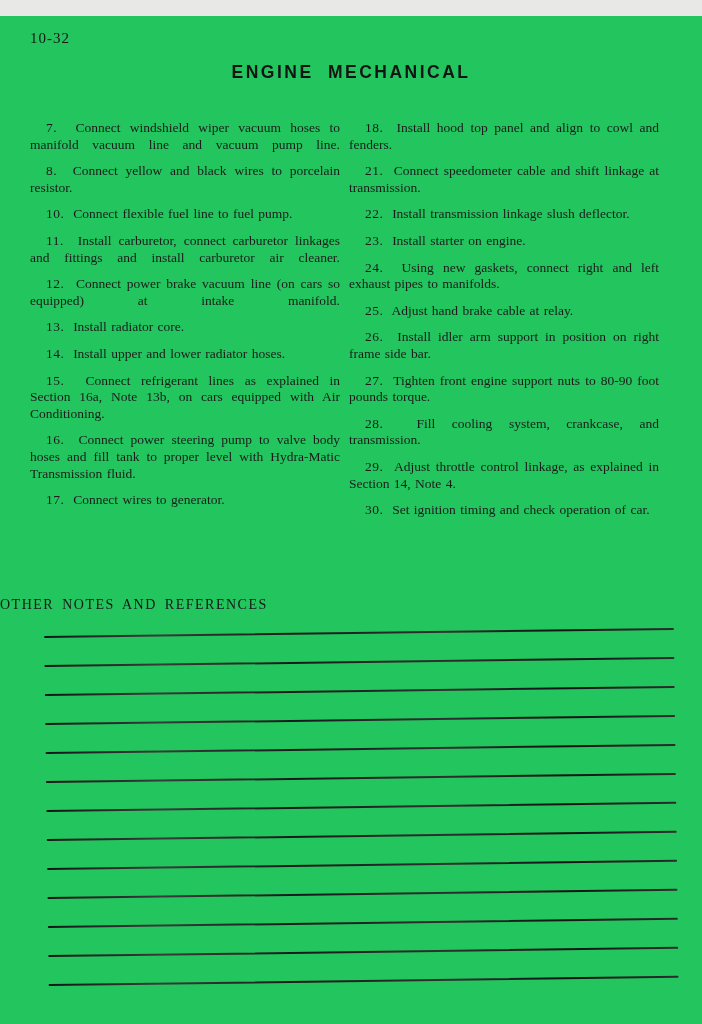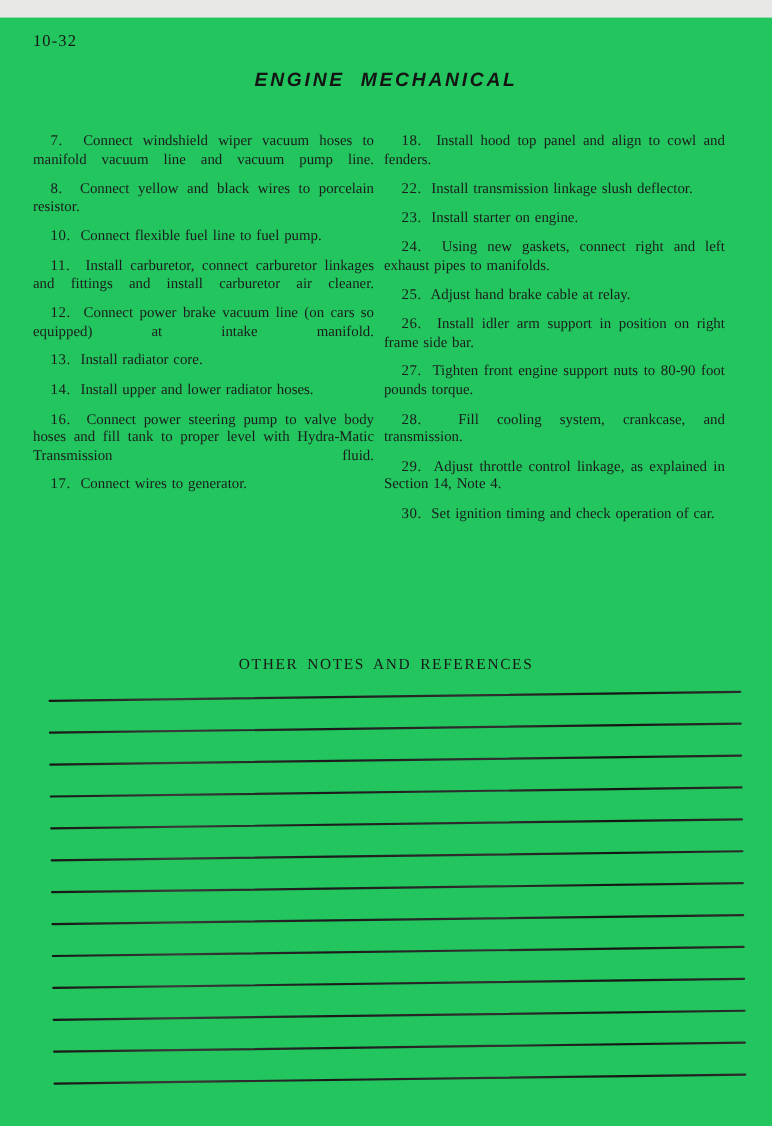--- a/index.html
+++ b/index.html
@@ -31,21 +31,20 @@
     left: 0;
     width: 100%;
     margin: 0;
     text-align: center;
     font-family: "Liberation Sans", sans-serif;
     font-weight: 700;
     font-size: 17.5px;
     letter-spacing: 2.5px;
     word-spacing: 7px;
     color: #141414;
-    font-style: italic;
   }
   .columns {
     position: absolute;
     top: 104px;
     left: 30px;
     width: 642px;
     display: flex;
     gap: 9px;
   }
   .col {
@@ -69,21 +68,20 @@
   #col-left .step:nth-child(5),
   #col-left .step:nth-child(8) {
     text-align-last: justify;
   }
   .notes-heading {
     position: absolute;
     top: 581px;
     left: 0;
     width: 100%;
     margin: 0;
-    text-align: center;
     font-weight: 400;
     font-size: 14px;
     letter-spacing: 1.5px;
     word-spacing: 3px;
     color: #181818;
   }
   .rules {
     position: absolute;
     top: 616px;
     left: 44px;
@@ -113,25 +111,27 @@
 
   <div class="columns">
     <div class="col" id="col-left">
         <p class="step"><span class="step-num">7.</span>&nbsp; <span>Connect windshield wiper vacuum hoses to manifold vacuum line and vacuum pump line.</span></p>
         <p class="step"><span class="step-num">8.</span>&nbsp; <span>Connect yellow and black wires to porcelain resistor.</span></p>
         <p class="step"><span class="step-num">10.</span>&nbsp; <span>Connect flexible fuel line to fuel pump.</span></p>
         <p class="step"><span class="step-num">11.</span>&nbsp; <span>Install carburetor, connect carburetor linkages and fittings and install carburetor air cleaner.</span></p>
         <p class="step"><span class="step-num">12.</span>&nbsp; <span>Connect power brake vacuum line (on cars so equipped) at intake manifold.</span></p>
         <p class="step"><span class="step-num">13.</span>&nbsp; <span>Install radiator core.</span></p>
         <p class="step"><span class="step-num">14.</span>&nbsp; <span>Install upper and lower radiator hoses.</span></p>
+        <p class="step"><span class="step-num">15.</span>&nbsp; <span>Connect refrigerant lines as explained in Section 16a, Note 13b, on cars equipped with Air Conditioning.</span></p>
         <p class="step"><span class="step-num">16.</span>&nbsp; <span>Connect power steering pump to valve body hoses and fill tank to proper level with Hydra-Matic Transmission fluid.</span></p>
         <p class="step"><span class="step-num">17.</span>&nbsp; <span>Connect wires to generator.</span></p>
       </div>
     <div class="col" id="col-right">
         <p class="step"><span class="step-num">18.</span>&nbsp; <span>Install hood top panel and align to cowl and fenders.</span></p>
+        <p class="step"><span class="step-num">21.</span>&nbsp; <span>Connect speedometer cable and shift linkage at transmission.</span></p>
         <p class="step"><span class="step-num">22.</span>&nbsp; <span>Install transmission linkage slush deflector.</span></p>
         <p class="step"><span class="step-num">23.</span>&nbsp; <span>Install starter on engine.</span></p>
         <p class="step"><span class="step-num">24.</span>&nbsp; <span>Using new gaskets, connect right and left exhaust pipes to manifolds.</span></p>
         <p class="step"><span class="step-num">25.</span>&nbsp; <span>Adjust hand brake cable at relay.</span></p>
         <p class="step"><span class="step-num">26.</span>&nbsp; <span>Install idler arm support in position on right frame side bar.</span></p>
         <p class="step"><span class="step-num">27.</span>&nbsp; <span>Tighten front engine support nuts to 80-90 foot pounds torque.</span></p>
         <p class="step"><span class="step-num">28.</span>&nbsp; <span>Fill cooling system, crankcase, and transmission.</span></p>
         <p class="step"><span class="step-num">29.</span>&nbsp; <span>Adjust throttle control linkage, as explained in Section 14, Note 4.</span></p>
         <p class="step"><span class="step-num">30.</span>&nbsp; <span>Set ignition timing and check operation of car.</span></p>
       </div>

